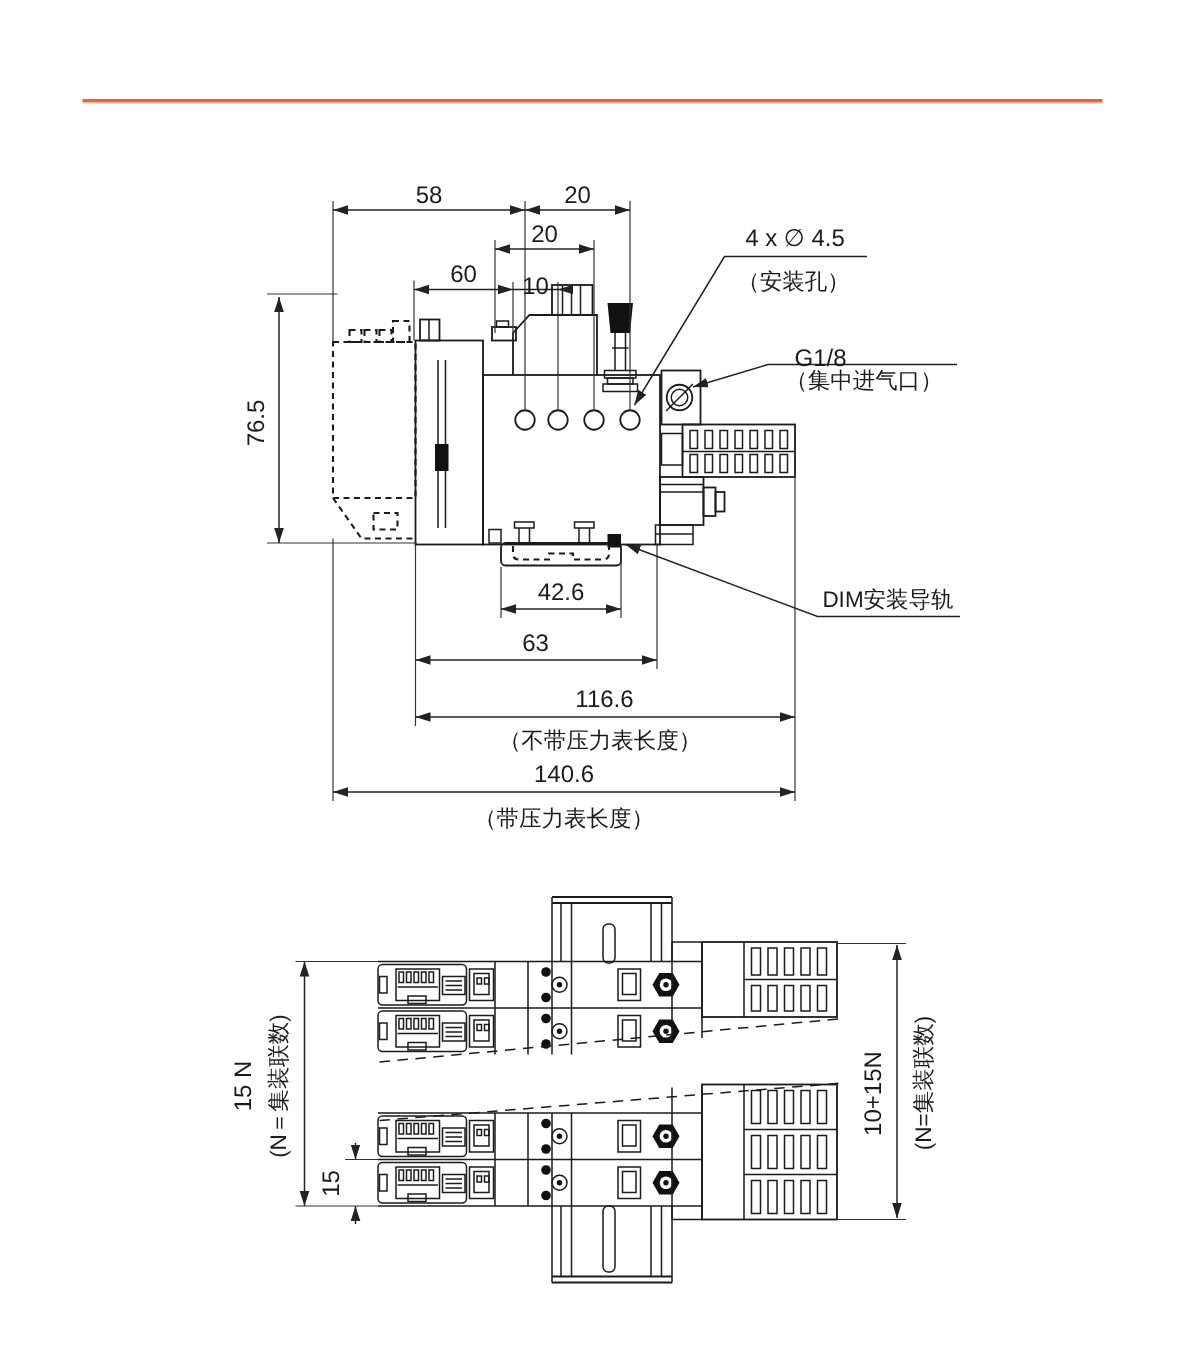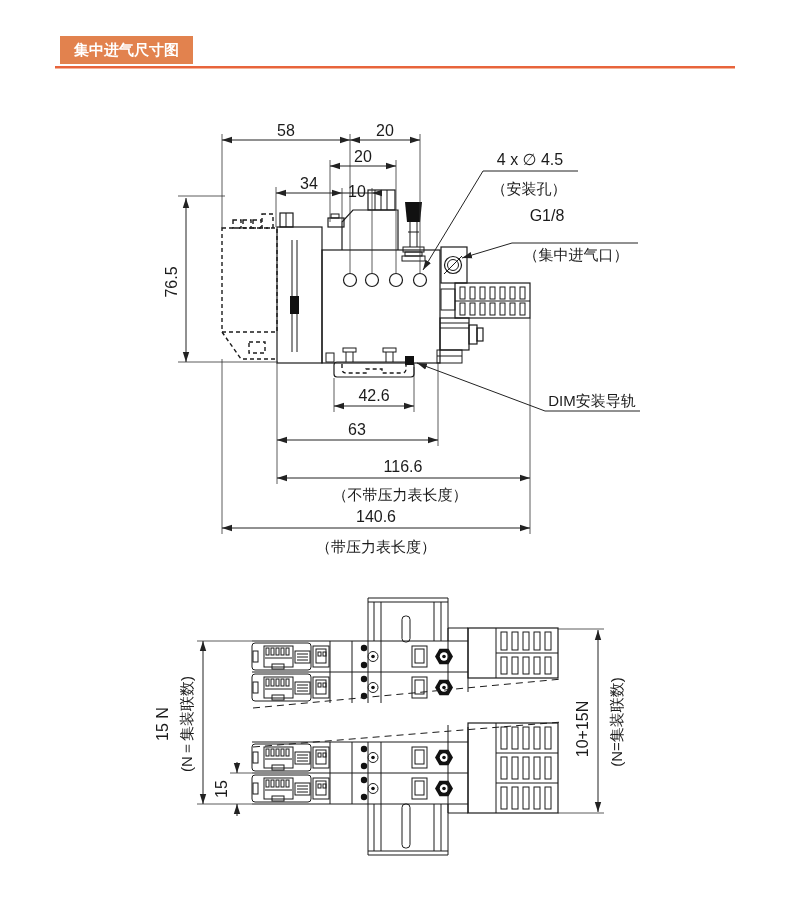--- a/index.html
+++ b/index.html
@@ -20,23 +20,20 @@
   .dsh{stroke:#1b1b1b;stroke-width:1.4;fill:none;stroke-dasharray:4 3;}
   .dim{stroke:#222;stroke-width:1;marker-start:url(#arr);marker-end:url(#arr);}
   .dima{stroke:#222;stroke-width:1;marker-end:url(#arr);}
   .ldr{stroke:#222;stroke-width:1;fill:none;}
 </style>
 </head>
 <body>
 
 <div id="stage">
 
-  <div class="header-box" style="background:#E2824E;">
-    <span>集中进气尺寸图</span>
-  </div>
   <div class="header-rule" style="background:linear-gradient(#E8643C 0 66%, #F4B49A 66% 100%);"></div>
 
   <svg width="800" height="900" viewBox="0 0 800 900">
     <defs>
       <marker id="arr" markerWidth="11" markerHeight="8" refX="10" refY="4" orient="auto-start-reverse" markerUnits="userSpaceOnUse">
         <path d="M10,4 L0,0.8 L0,7.2 Z" fill="#222"></path>
       </marker>
       <g id="station">
         <rect class="mt" x="0" y="2" width="59" height="27" rx="3"></rect>
         <rect class="mt" x="1" y="10" width="5" height="11"></rect>
@@ -223,32 +220,32 @@
       <path class="dim" d="M203,641 V804"></path>
       <path class="dima" d="M237,762 V773"></path>
       <path class="dima" d="M237,816 V804"></path>
       <path class="dim" d="M598,630 V812"></path>
     </g>
   </svg>
 
   <div class="lbl" style="left:286px;top:131px">58</div>
   <div class="lbl" style="left:385px;top:131px">20</div>
   <div class="lbl" style="left:363px;top:157px">20</div>
-  <div class="lbl" style="left:309px;top:184px">34</div>
+  <div class="lbl" style="left:309px;top:184px">60</div>
   <div class="lbl" style="left:357px;top:192px">10</div>
   <div class="lbl rot" style="left:172px;top:282px">76.5</div>
   <div class="lbl" style="left:374px;top:396px">42.6</div>
   <div class="lbl" style="left:357px;top:430px">63</div>
   <div class="lbl" style="left:403px;top:467px">116.6</div>
   <div class="lbl cjk" style="left:400px;top:494px">（不带压力表长度）</div>
   <div class="lbl" style="left:376px;top:517px">140.6</div>
   <div class="lbl cjk" style="left:376px;top:546px">（带压力表长度）</div>
   <div class="lbl" style="left:530px;top:160px">4 x ∅ 4.5</div>
   <div class="lbl cjk" style="left:529px;top:188px">（安装孔）</div>
-  <div class="lbl" style="left:547px;top:216px">G1/8</div>
+  <div class="lbl" style="left:547px;top:240px">G1/8</div>
   <div class="lbl cjk" style="left:576px;top:254px">（集中进气口）</div>
   <div class="lbl cjk" style="left:592px;top:400px">DIM安装导轨</div>
 
   <div class="lbl rot" style="left:163px;top:724px">15 N</div>
   <div class="lbl rot cjk" style="left:186px;top:724px">(N＝集装联数)</div>
   <div class="lbl rot" style="left:222px;top:789px">15</div>
   <div class="lbl rot" style="left:583px;top:729px">10+15N</div>
   <div class="lbl rot cjk" style="left:616px;top:722px">(N=集装联数)</div>
 
 </div>

